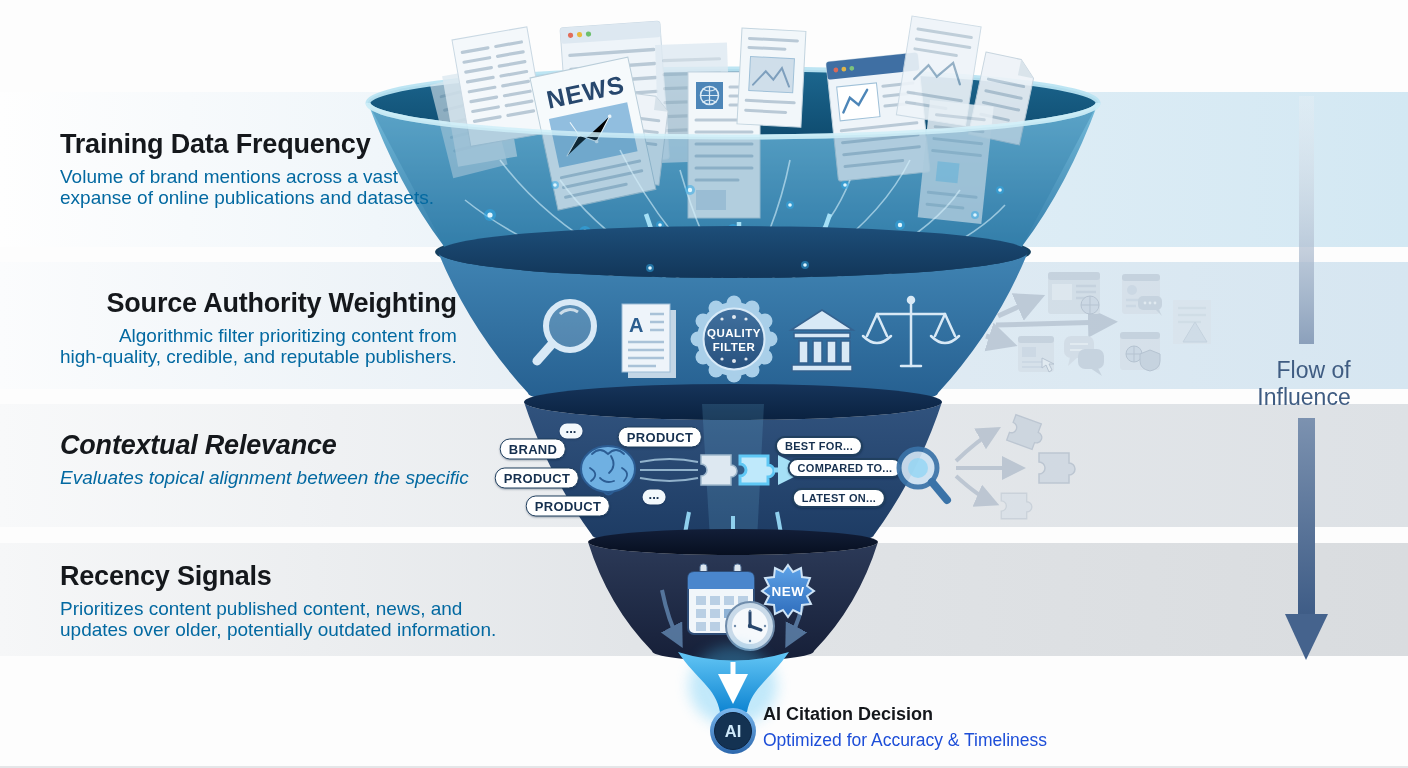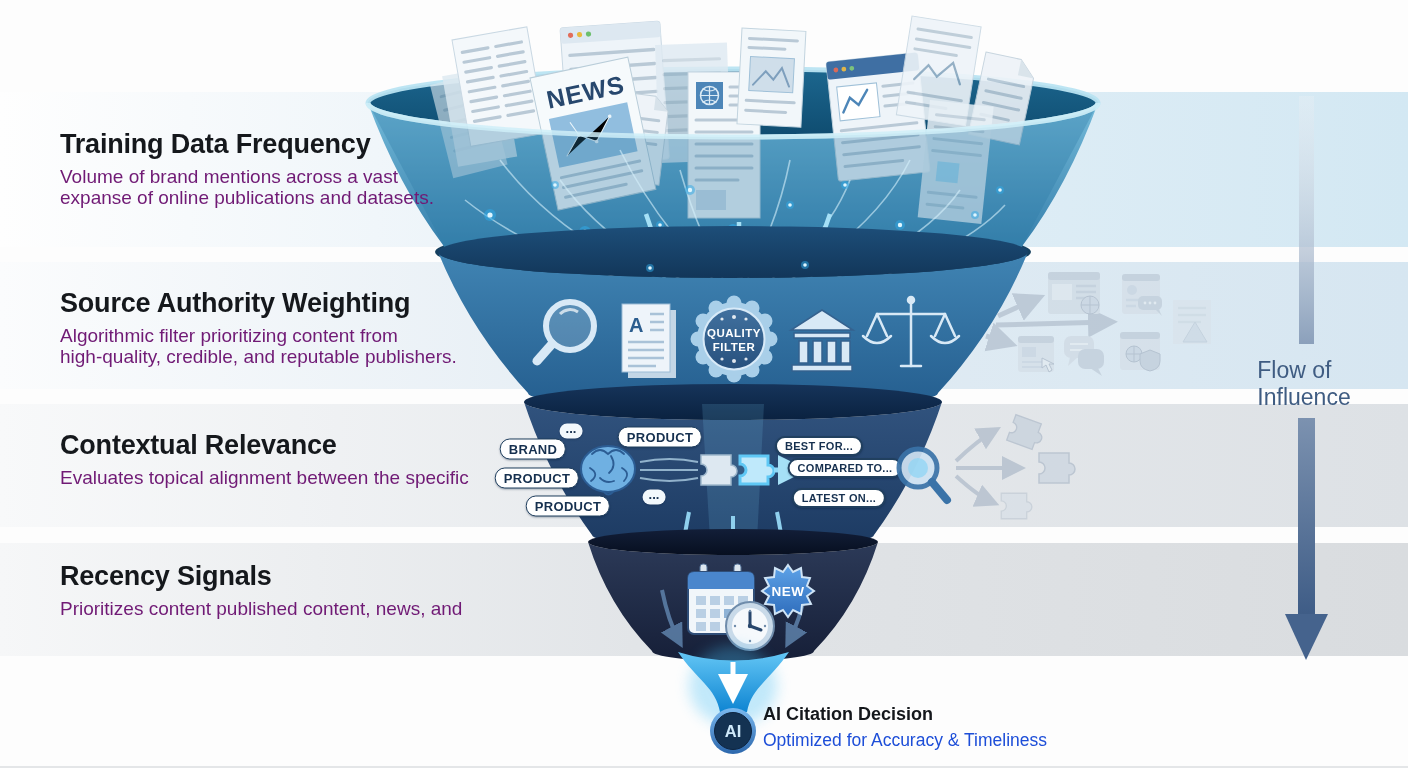--- a/index.html
+++ b/index.html
@@ -8,31 +8,31 @@
   #stage::after{content:"";position:absolute;left:0;right:0;bottom:0;height:2px;background:#e4e6e8;}
   .band{position:absolute;left:0;width:1408px;}
   .band1{top:92px;height:155px;background:linear-gradient(90deg,#fefefe 0%,#e9f2f8 40%,#d3e8f3 100%);}
   .band2{top:262px;height:127px;background:linear-gradient(90deg,#fbfcfd 0%,#e4edf4 45%,#d6e6f1 100%);}
   .band3{top:404px;height:123px;background:linear-gradient(90deg,#f8f9fa 0%,#e7eaed 45%,#dde1e5 100%);}
   .band4{top:543px;height:113px;background:linear-gradient(90deg,#f6f7f8 0%,#e2e5e8 45%,#d9dcdf 100%);}
   svg.art{position:absolute;left:0;top:0;z-index:1;}
   svg text{font-family:"Liberation Sans",sans-serif;}
   .sec{position:absolute;left:60px;z-index:3;}
   .sec h3{margin:0 0 7px 0;font-size:27px;line-height:31px;font-weight:bold;color:#15181c;letter-spacing:-0.2px;}
-  .sec p{margin:0;font-size:19px;line-height:20.5px;color:#701a75;}
-  .sec1{top:129px;} .sec2{top:288px;} .sec3{top:430px;} .sec4{top:561px;}
+  .sec p{margin:0;font-size:19px;line-height:20.5px;color:#0369a1;}
+  .sec1{top:129px;} .sec2{top:288px;text-align:right;} .sec3{top:430px;font-style:italic;} .sec4{top:561px;}
   .pill{position:absolute;z-index:3;transform:translate(-50%,-50%);background:#fff;color:#16304f;
         border:1.5px solid #21405f;border-radius:10px;padding:2px 8px;font-size:13px;font-weight:bold;
         letter-spacing:.3px;white-space:nowrap;box-shadow:0 1px 2px rgba(10,30,60,.35);}
   .pill.big{font-size:11px;border-width:2px;}
   .bubble{position:absolute;z-index:3;transform:translate(-50%,-50%);background:#f2f8fc;color:#16304f;
         border-radius:8px;padding:0 6px 5px 6px;font-size:13px;font-weight:bold;line-height:10px;
         box-shadow:0 1px 2px rgba(10,30,60,.3);}
   .flow-label{position:absolute;left:1304px;top:357px;transform:translateX(-50%);z-index:3;
-        font-size:23px;line-height:27px;color:#3f5c82;text-align:left;white-space:nowrap;}
+        font-size:23px;line-height:27px;color:#3f5c82;text-align:right;white-space:nowrap;}
   .result{position:absolute;left:763px;top:701px;z-index:3;}
   .result .rtitle{font-size:18px;line-height:27px;font-weight:bold;color:#14171b;}
   .result .rsub{font-size:17.5px;line-height:19px;color:#1d4ed8;margin-top:3px;}
 </style>
 </head>
 <body>
 
 <div id="stage">
 
   <div class="band band1"></div>
@@ -589,20 +589,21 @@
     <p>Algorithmic filter prioritizing content from</p>
     <p>high-quality, credible, and reputable publishers.</p>
   </div>
   <div class="sec sec3">
     <h3>Contextual Relevance</h3>
     <p>Evaluates topical alignment between the specific</p>
   </div>
   <div class="sec sec4">
     <h3>Recency Signals</h3>
     <p>Prioritizes content published content, news, and</p>
+    <p>updates over older, potentially outdated information.</p>
   </div>
 
   <div class="pill" style="left:533px;top:449px;padding-left:8px;">BRAND</div>
   <div class="pill" style="left:537px;top:478px;">PRODUCT</div>
   <div class="pill" style="left:568px;top:506px;">PRODUCT</div>
   <div class="pill" style="left:660px;top:437px;">PRODUCT</div>
   <div class="bubble" style="left:571px;top:431px;">...</div>
   <div class="bubble" style="left:654px;top:497px;">...</div>
   <div class="pill big" style="left:819px;top:446px;">BEST FOR...</div>
   <div class="pill big" style="left:845px;top:468px;">COMPARED TO...</div>

